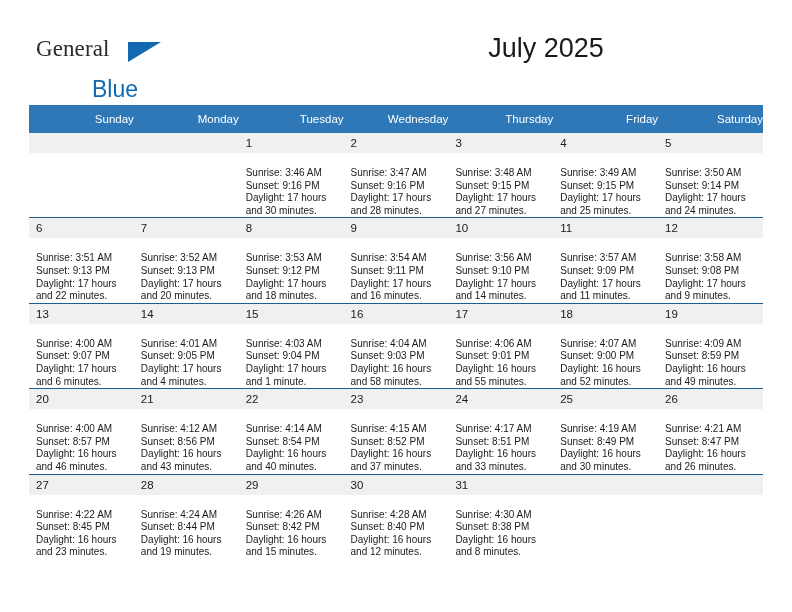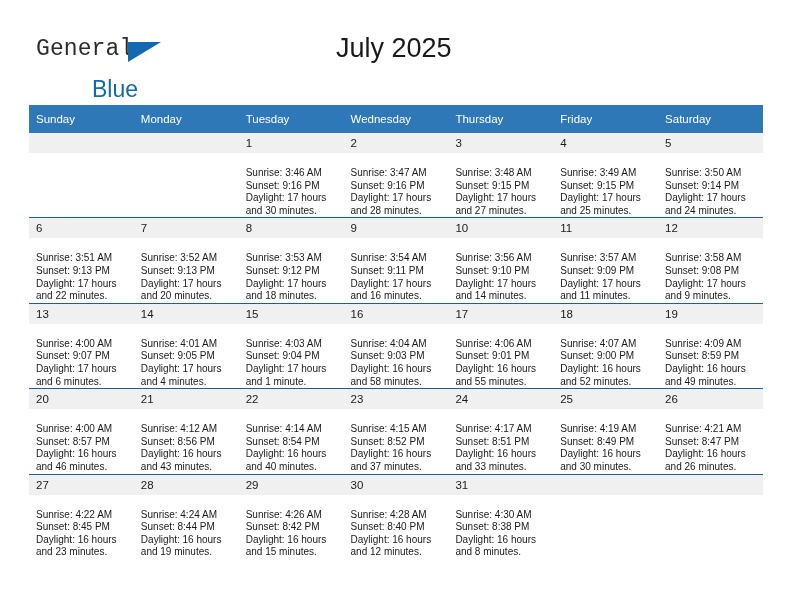--- a/index.html
+++ b/index.html
@@ -36,21 +36,21 @@
     width: 230px;
     height: 56px;
   }
   .logo-general {
     position: absolute;
     left: 0;
     top: 0;
     font-size: 23px;
     letter-spacing: .1px;
     color: #2b2b2b;
-    font-family: Liberation Mono, monospace;
+    font-family: Liberation Serif, serif;
   }
   .logo-blue {
     position: absolute;
     left: 56px;
     top: 40px;
     font-size: 23px;
     color: #1269b0;
     font-family: "Liberation Sans", sans-serif;
   }
   .logo-tri {
@@ -60,21 +60,21 @@
     width: 0;
     height: 0;
     border-left: 33px solid #1269b0;
     border-bottom: 20px solid transparent;
   }
 
   .title-wrap {
     position: absolute;
     right: 36px;
     top: 32px;
-    text-align: left;
+    text-align: center;
     width: 420px;
   }
   .cal-title {
     font-size: 27px;
     color: #1a1a1a;
     line-height: 32px;
     font-weight: normal;
     margin: 0;
   }
   .cal-sub {
@@ -91,21 +91,21 @@
     top: 105px;
     width: 734px;
     border-collapse: collapse;
     table-layout: fixed;
   }
   .cal th {
     background: #2e78b8;
     color: #ffffff;
     font-size: 11.5px;
     font-weight: normal;
-    text-align: left;
+    text-align: right;
     padding: 5px 0 5px 7px;
     height: 18px;
     border: none;
   }
   .cal td {
     vertical-align: top;
     padding: 0;
     width: 104.86px;
     height: 72px;
     border-top: 1px solid #1f5d96;

